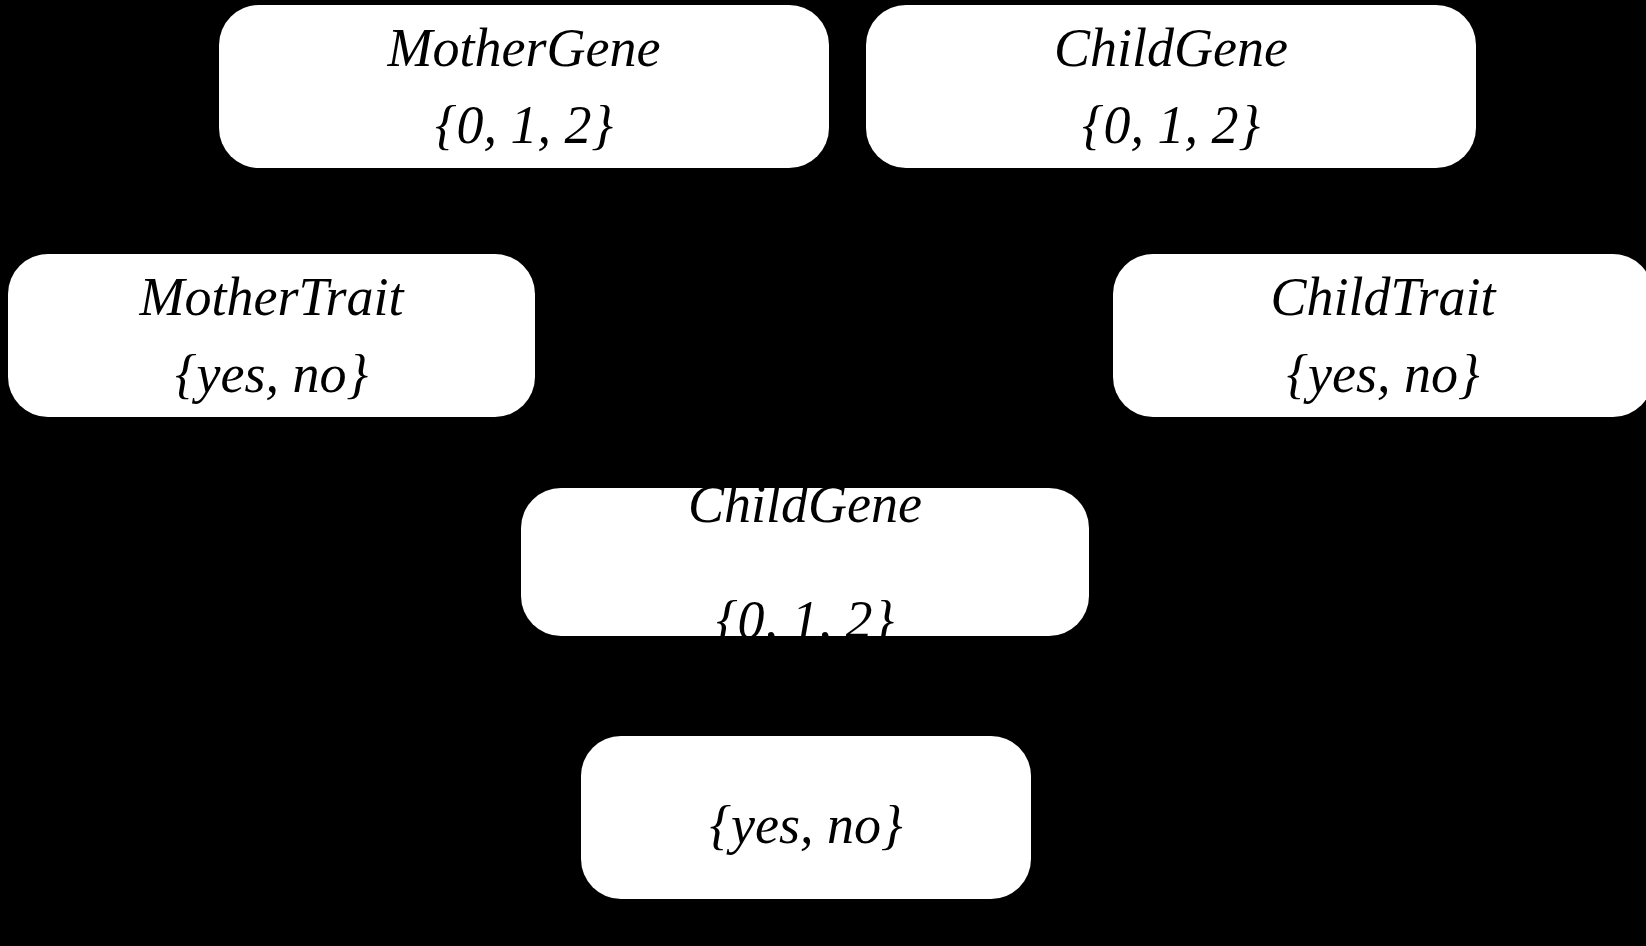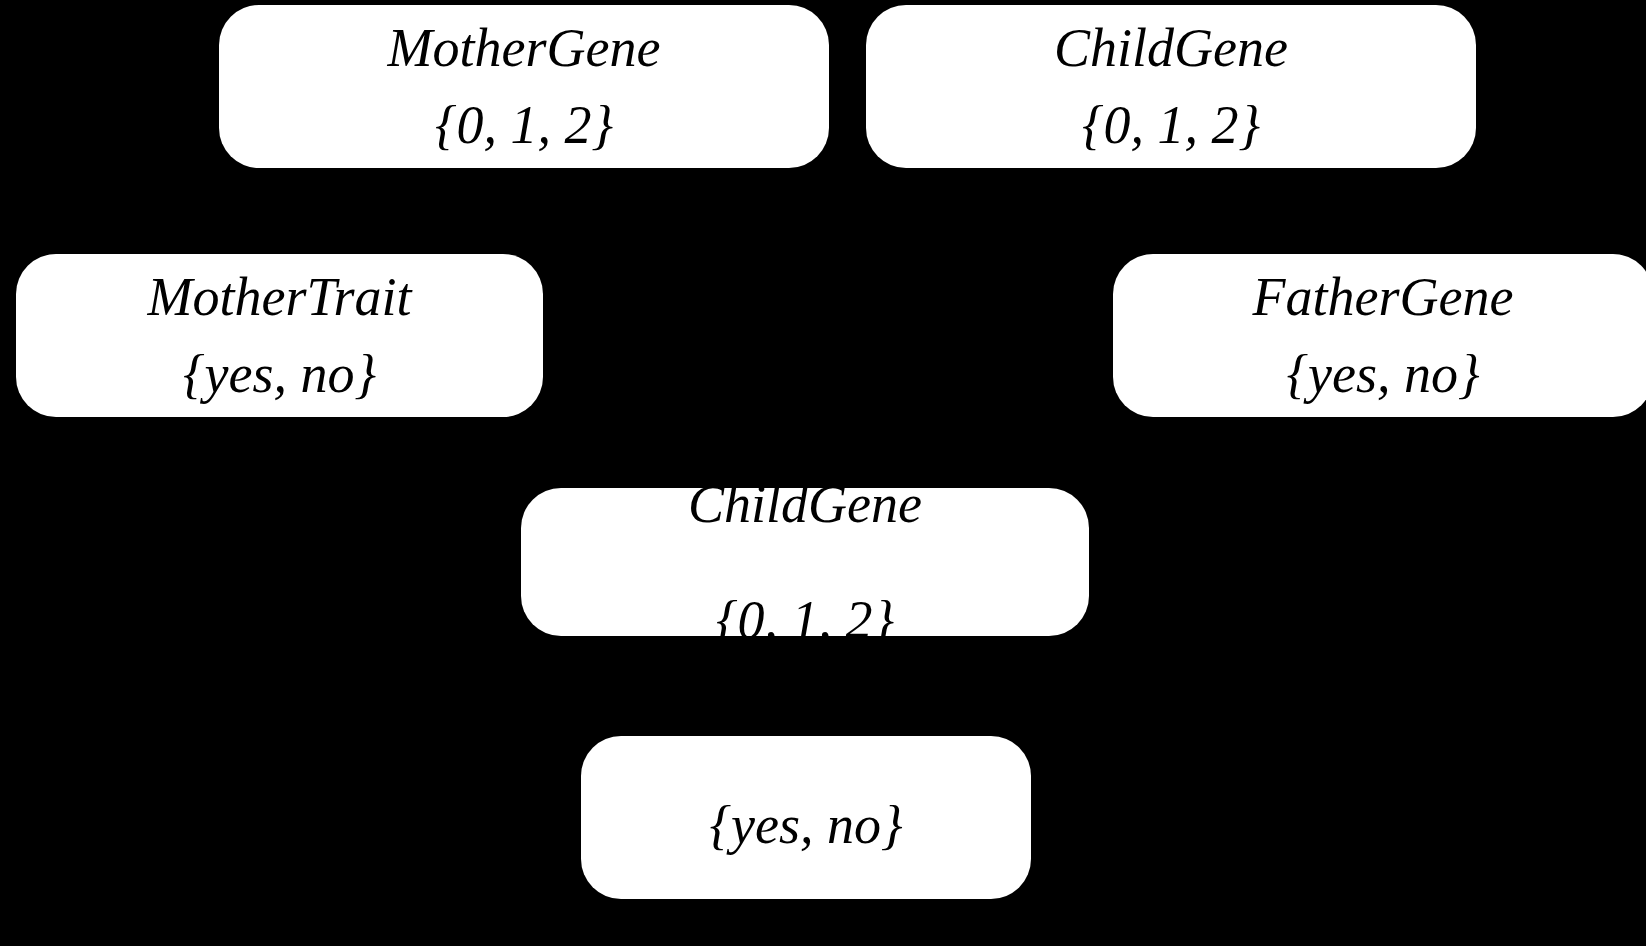--- a/index.html
+++ b/index.html
@@ -44,21 +44,21 @@
   .node .node-domain {
     font-size: 54px;
     font-style: italic;
     white-space: nowrap;
     margin-top: 16px;
   }
 
   
   #node-mother-gene  { left: 219px;  top: 5px;   width: 610px; height: 163px; }
   #node-father-gene  { left: 866px;  top: 5px;   width: 610px; height: 163px; }
-  #node-mother-trait { left: 16px;    top: 254px; width: 527px; height: 163px; text-align: center; }
+  #node-mother-trait { left: 8px;    top: 254px; width: 527px; height: 163px; text-align: center; }
   #node-father-trait { left: 1113px; top: 254px; width: 540px; height: 163px; }
   #node-child-gene   { left: 521px;  top: 488px; width: 568px; height: 148px; gap: 40px; }
   #node-child-trait  { left: 581px;  top: 736px; width: 450px; height: 163px; }
 </style>
 </head>
 <body>
 
 <div id="canvas">
 
   <div class="node" id="node-mother-gene">
@@ -70,21 +70,21 @@
     <span class="node-title">ChildGene</span>
     <span class="node-domain">{0, 1, 2}</span>
   </div>
 
   <div class="node" id="node-mother-trait">
     <span class="node-title">MotherTrait</span>
     <span class="node-domain">{yes, no}</span>
   </div>
 
   <div class="node" id="node-father-trait">
-    <span class="node-title">FatherGene</span>
+    <span class="node-title">ChildTrait</span>
     <span class="node-domain">{yes, no}</span>
   </div>
 
   <div class="node" id="node-child-gene">
     <span class="node-title">ChildGene</span>
     <span class="node-domain">{0, 1, 2}</span>
   </div>
 
   <div class="node" id="node-child-trait">
     <span class="node-domain">{yes, no}</span>

